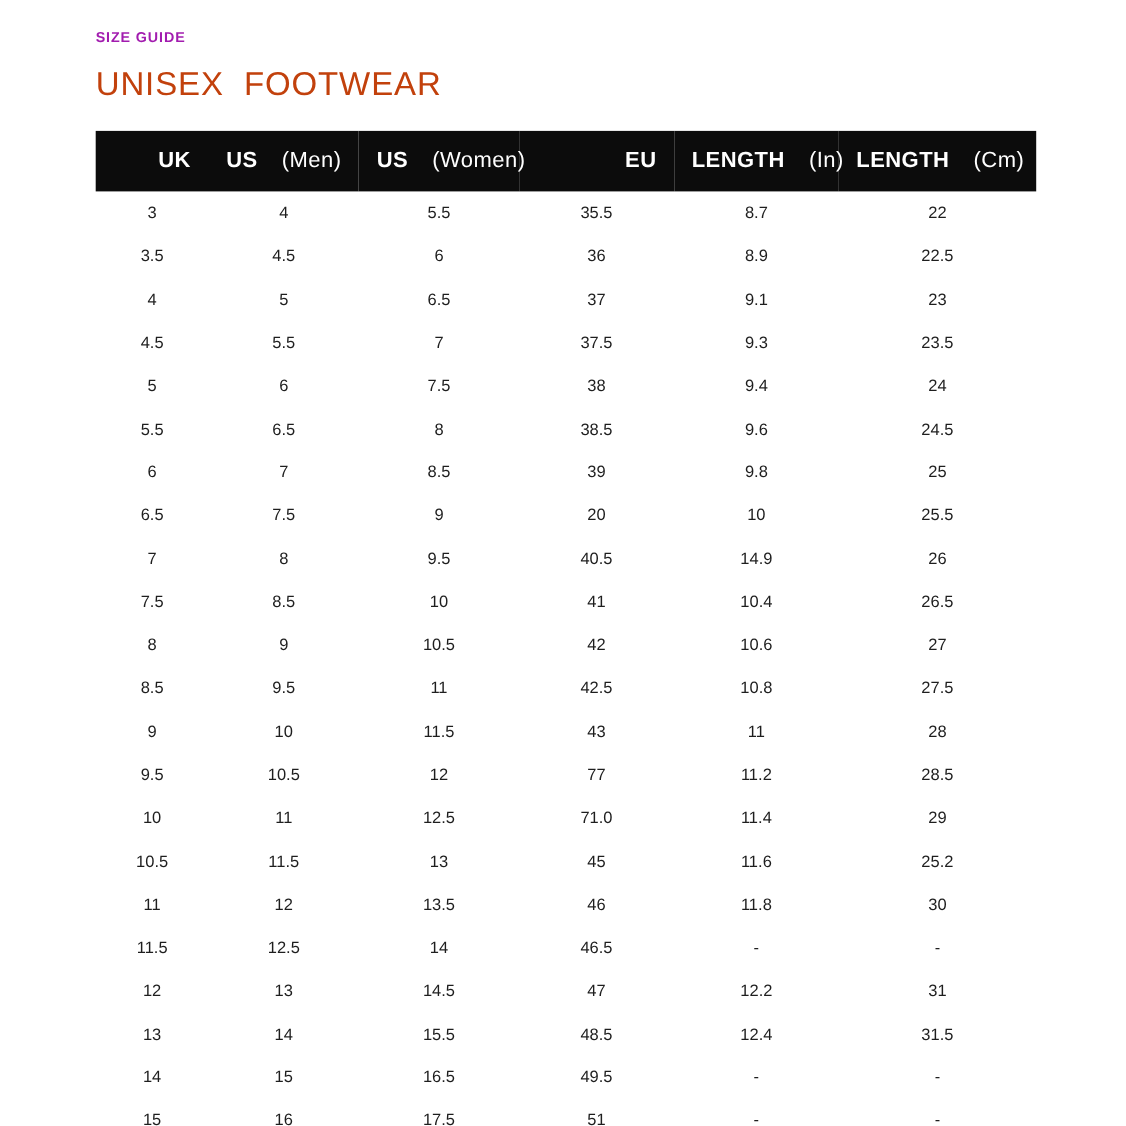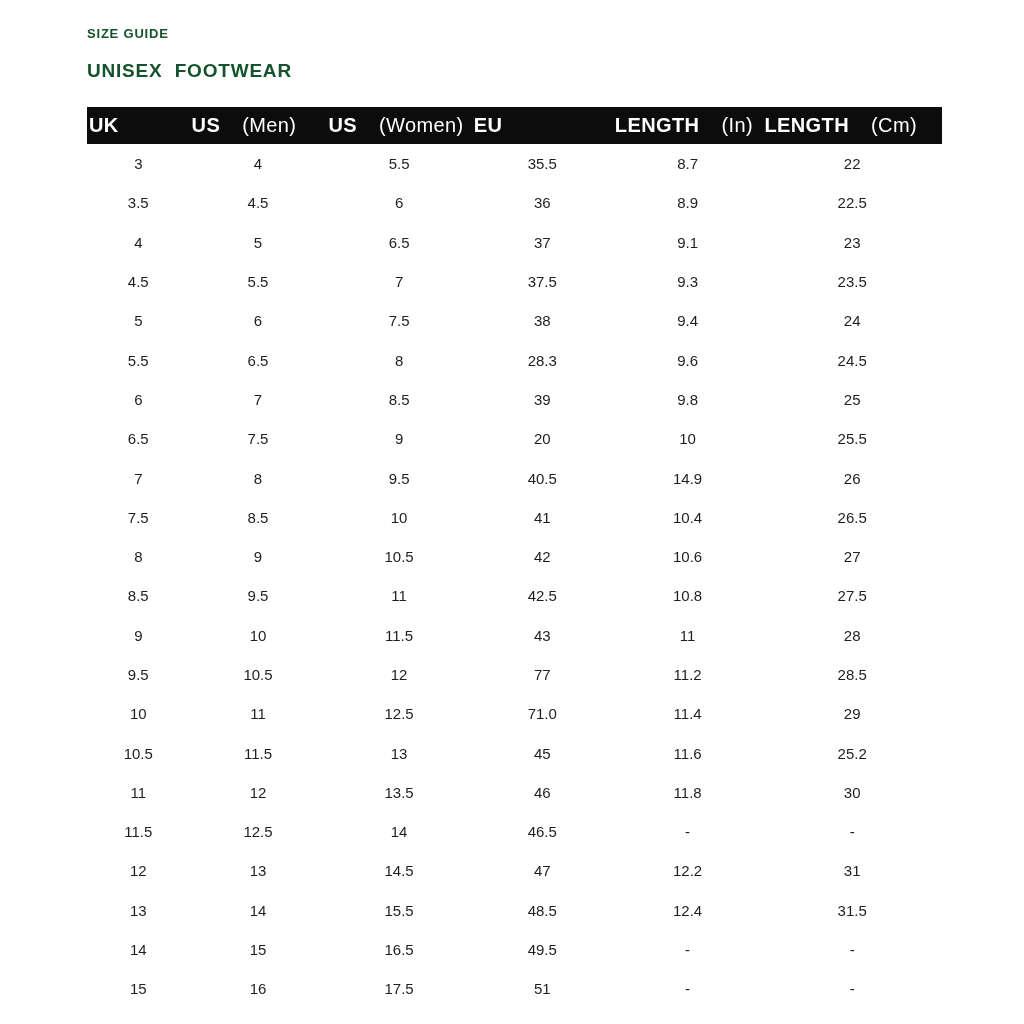--- a/index.html
+++ b/index.html
@@ -18,49 +18,49 @@
   }
   .page{
     box-sizing:border-box;
     width:1024px;
     padding:24px 82px 0 87px;
   }
   .eyebrow{
     font-size:13px;
     font-weight:700;
     letter-spacing:0.8px;
-    color:#14532d;
+    color:#a21caf;
     margin:2px 0 0 0;
   }
   .title{
-    font-size:19px;
-    font-weight:700;
+    font-size:30px;
+    font-weight:400;
     letter-spacing:0.8px;
-    color:#14532d;
+    color:#c2410c;
     margin:19px 0 0 0;
     white-space:pre;
   }
   table.size-chart{
     width:855px;
     margin-top:25px;
     border-collapse:collapse;
     table-layout:fixed;
   }
   table.size-chart thead tr{
     background:var(--header-bg);
     color:var(--header-text);
     height:37px;
   }
   table.size-chart th{
     font-size:20px;
     font-weight:700;
     letter-spacing:0.4px;
-    text-align:left;
+    text-align:right;
     vertical-align:middle;
-    padding:2px;
+    padding:16px;
     white-space:nowrap;
   }
   .th-light{
     font-weight:400;
   }
   .th-light:not(:empty){
     margin-left:22px;
   }
   table.size-chart td{
     height:39.3px;
@@ -135,21 +135,21 @@
           <td>6</td>
           <td>7.5</td>
           <td>38</td>
           <td>9.4</td>
           <td>24</td>
         </tr>
         <tr>
           <td>5.5</td>
           <td>6.5</td>
           <td>8</td>
-          <td>28.3</td>
+          <td>38.5</td>
           <td>9.6</td>
           <td>24.5</td>
         </tr>
         <tr>
           <td>6</td>
           <td>7</td>
           <td>8.5</td>
           <td>39</td>
           <td>9.8</td>
           <td>25</td>

